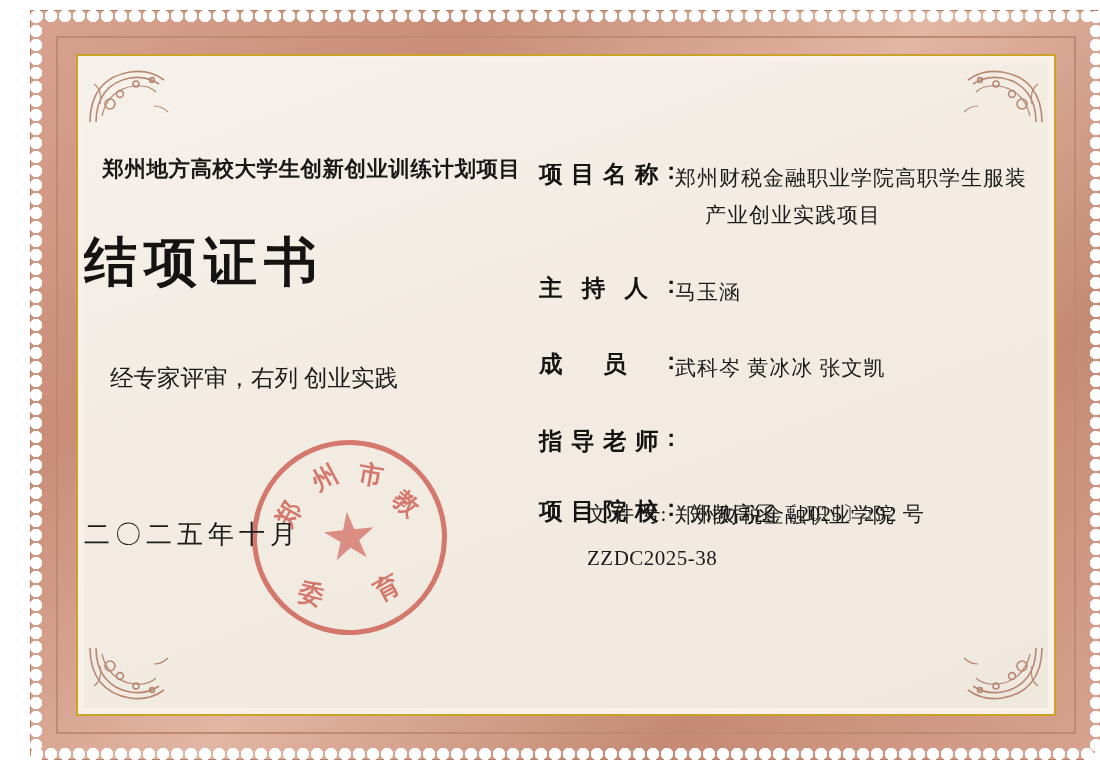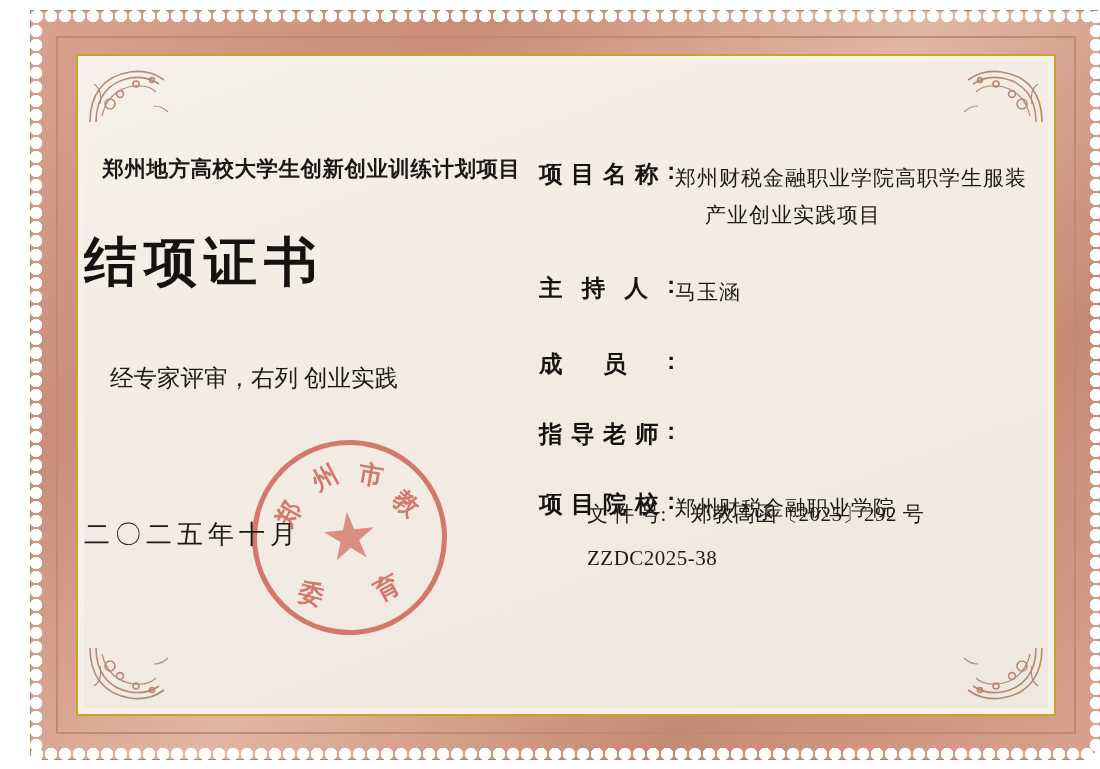--- a/index.html
+++ b/index.html
@@ -367,20 +367,23 @@
         </div>
 
         <div class="field-row">
           <div class="field-label">
             <span class="label-spread">
               <span>成</span>
               <span>员</span>
               <span>:</span>
             </span>
           </div>
+          <div class="field-value">
+            <span>武科岑  黄冰冰  张文凯</span>
+          </div>
         </div>
 
         <div class="field-row">
           <div class="field-label">
             <span class="label-spread">
               <span>指</span>
               <span>导</span>
               <span>老</span>
               <span>师</span>
               <span>:</span>

